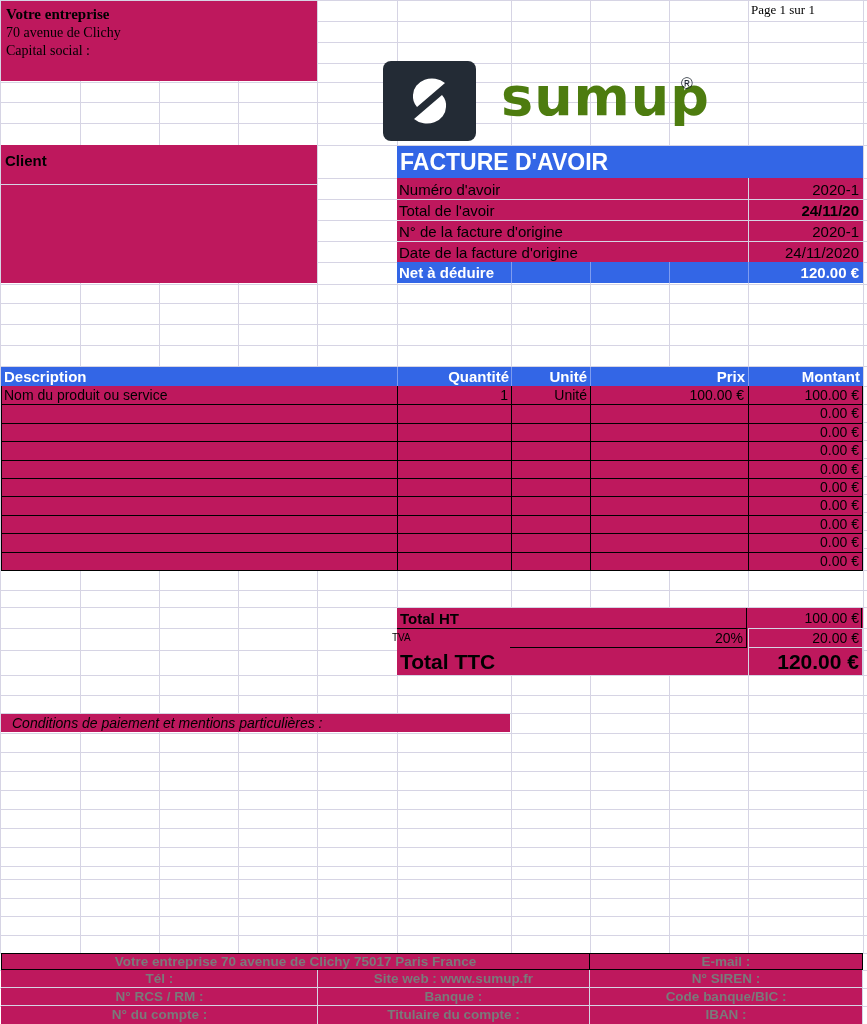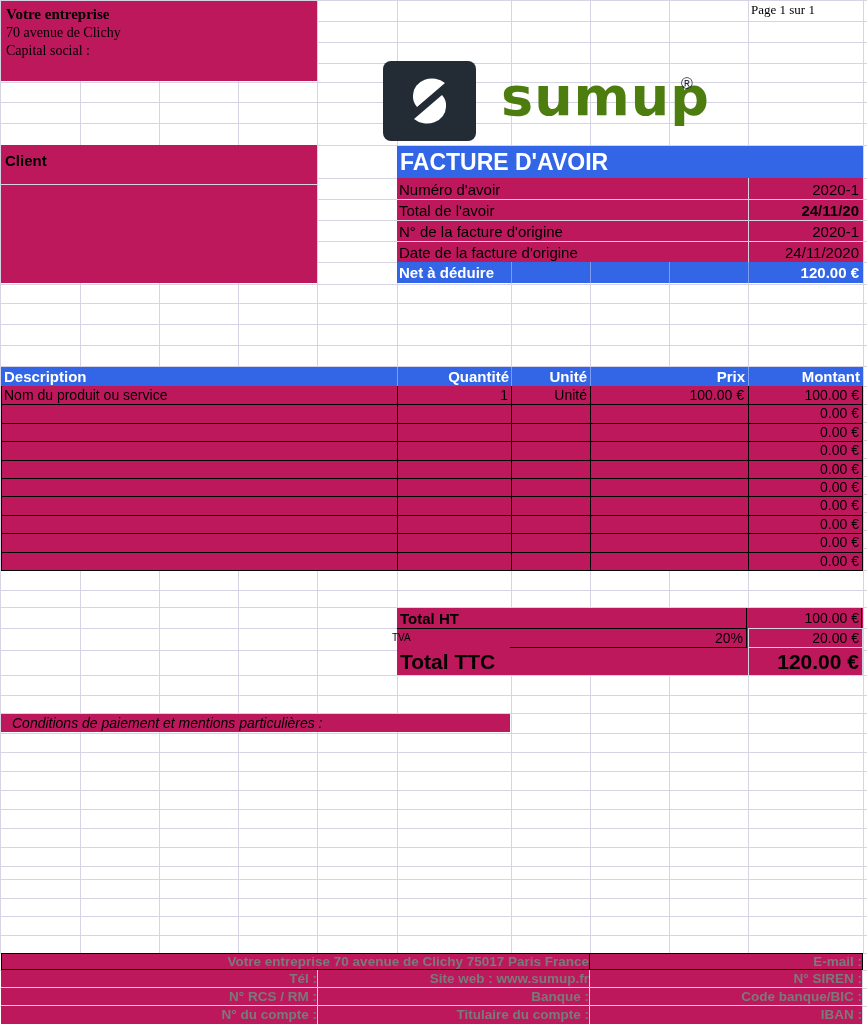--- a/index.html
+++ b/index.html
@@ -6,21 +6,21 @@
   body { width:867px; height:1024px; position:relative; overflow:hidden; font-family:"Liberation Sans", sans-serif; color:#000; }
   .grid { position:absolute; left:0; top:0; width:867px; height:1024px; }
   .vl { position:absolute; width:1px; background:#d6d4e4; }
   .hl { position:absolute; height:1px; background:#d6d4e4; }
   .cell { position:absolute; box-sizing:border-box; white-space:nowrap; overflow:hidden; }
   .serif { font-family:"Liberation Serif", serif; }
   .blue { background:#3366e6; color:#fff; }
   .white-bg { background:#be185d; }
   .r { text-align:right; }
   .b { font-weight:bold; }
-  .foot { color:#7a7a7a; font-weight:bold; font-size:13.5px; text-align:right; line-height:18px; }
+  .foot { color:#7a7a7a; font-weight:bold; font-size:13.5px; text-align:center; line-height:18px; }
   .itemline { position:absolute; height:1px; background:#000; }
   .itemv { position:absolute; width:1px; background:#000; }
 </style>
 </head>
 <body>
 
 <div class="grid" id="grid">
     <div class="vl" style="left: 0px; top: 0px; height: 953px;"></div>
     <div class="vl" style="left: 80px; top: 0px; height: 953px;"></div>
     <div class="vl" style="left: 159px; top: 0px; height: 953px;"></div>

